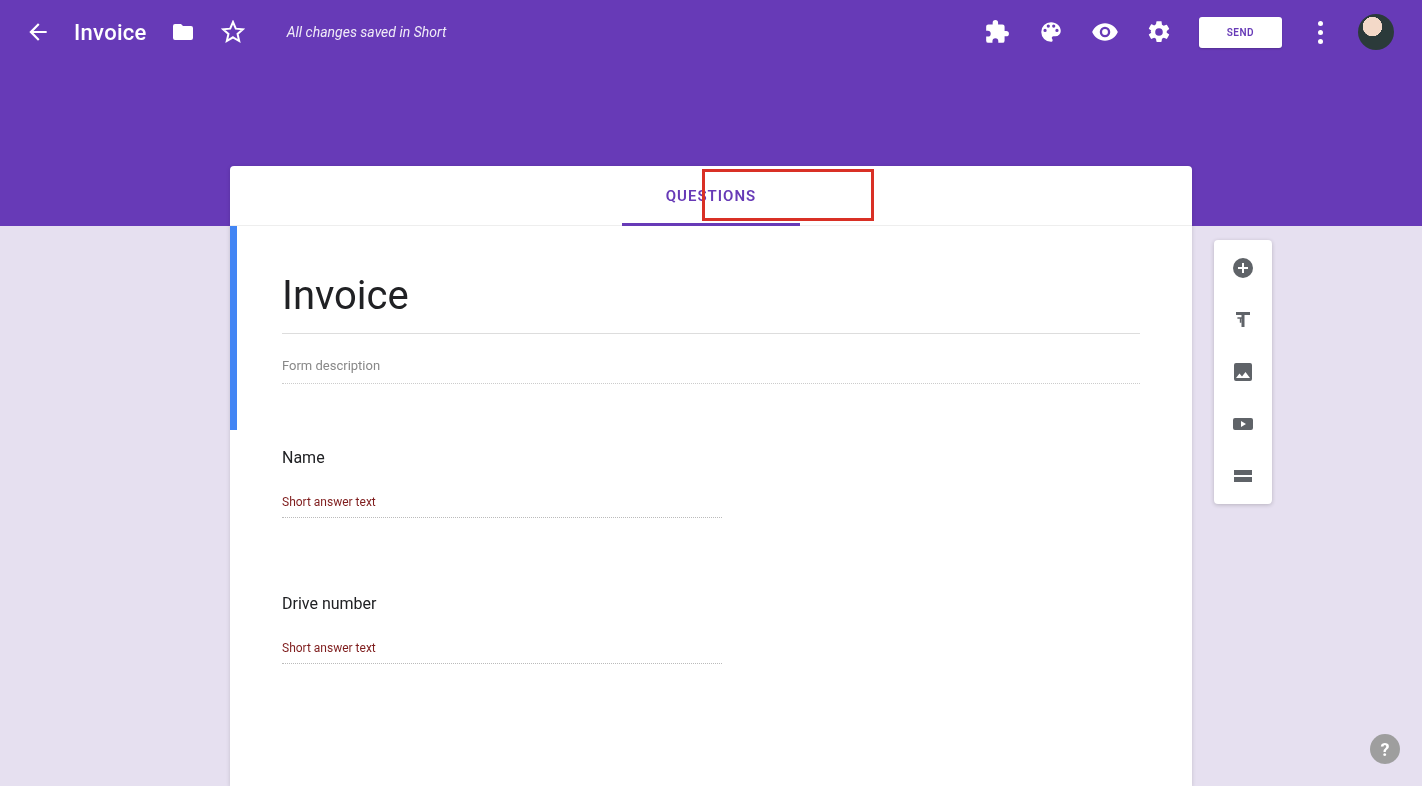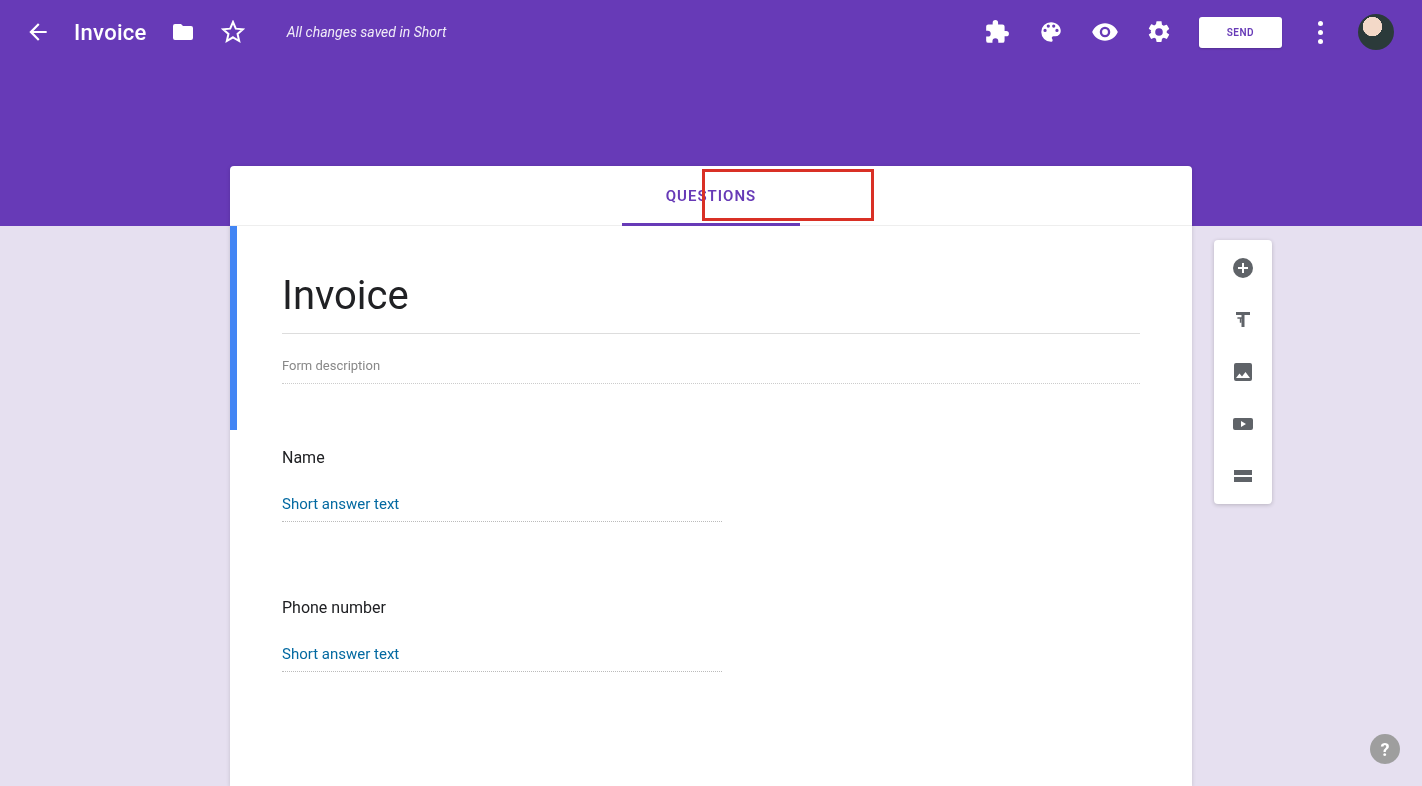--- a/index.html
+++ b/index.html
@@ -60,22 +60,22 @@
   }
   .form-desc-input {
     width: 100%; border: none; border-bottom: 1px dotted #ccc; font-size: 13px;
     font-family: inherit; padding: 24px 0 10px 0; outline: none; color:#777;
   }
   .form-desc-input::placeholder { color:#888; }
 
   .question-block { padding: 30px 52px 10px 52px; }
   .q-title { font-size: 16px; color:#202124; margin-bottom: 24px; }
   .q-answer {
-    width: 440px; border:none; border-bottom:1px dotted #bbb; font-size:15px;
-    color:#0369a1; padding: 4px 0 8px 0;
+    width: 440px; border:none; border-bottom:1px dotted #bbb; font-size:12px;
+    color:#7f1d1d; padding: 4px 0 8px 0;
   }
 
   .side-toolbar {
     position: absolute; top: 240px; left: 1214px; width: 58px;
     background:#fff; border-radius:4px; box-shadow: 0 1px 4px rgba(0,0,0,.2);
     display:flex; flex-direction:column; align-items:center; gap:28px;
     padding: 16px 0;
   }
   .side-toolbar .tool { width:24px; height:24px; cursor:pointer; display:flex; align-items:center; justify-content:center; }
   .side-toolbar svg { fill:#5f6368; }
@@ -151,21 +151,21 @@
     <input class="form-title-input" value="Invoice" style="">
     <input class="form-desc-input" placeholder="Form description" style="">
   </div>
 
   <div class="question-block">
     <div class="q-title">Name</div>
     <div class="q-answer">Short answer text</div>
   </div>
 
   <div class="question-block" style="padding-top:66px">
-    <div class="q-title">Phone number</div>
+    <div class="q-title">Drive number</div>
     <div class="q-answer">Short answer text</div>
   </div>
 </div>
 
 <div class="highlight-box" style="top:169px; left:702px; width:172px; height:52px;"></div>
 
 <div class="side-toolbar">
   <div class="tool">
     <svg width="24" height="24" viewBox="0 0 24 24">
         <circle cx="12" cy="12" r="10"></circle>

